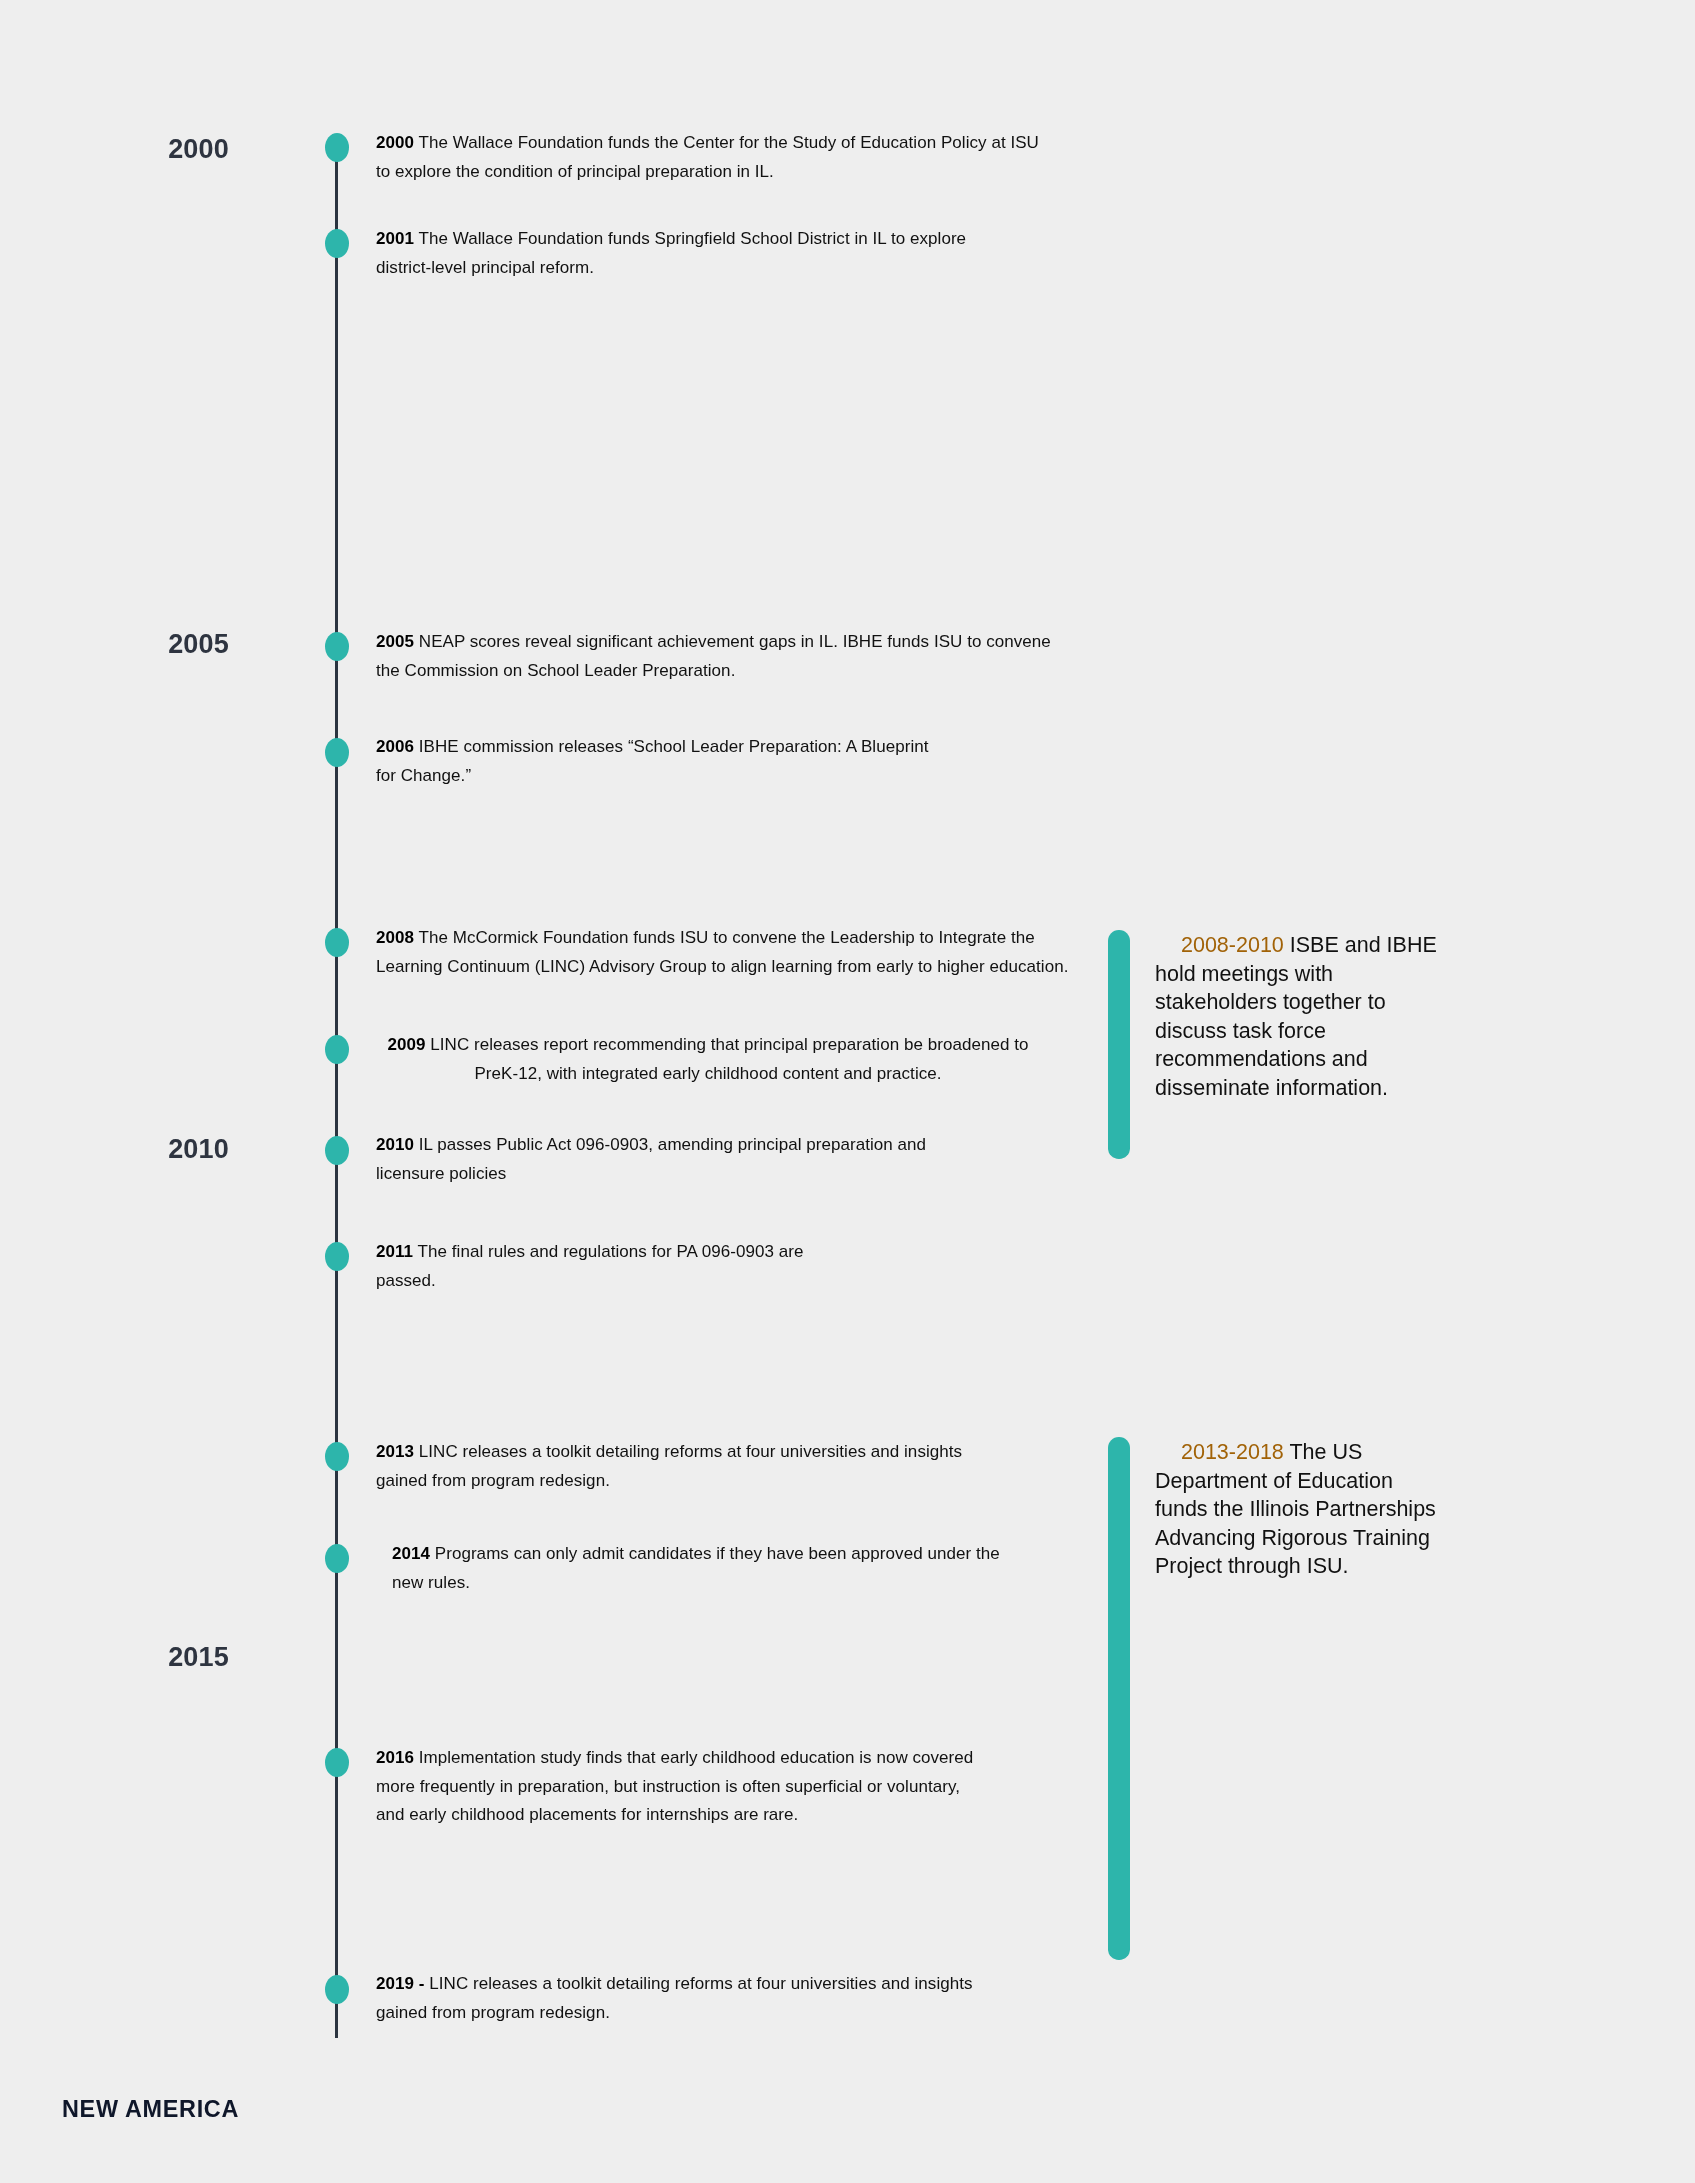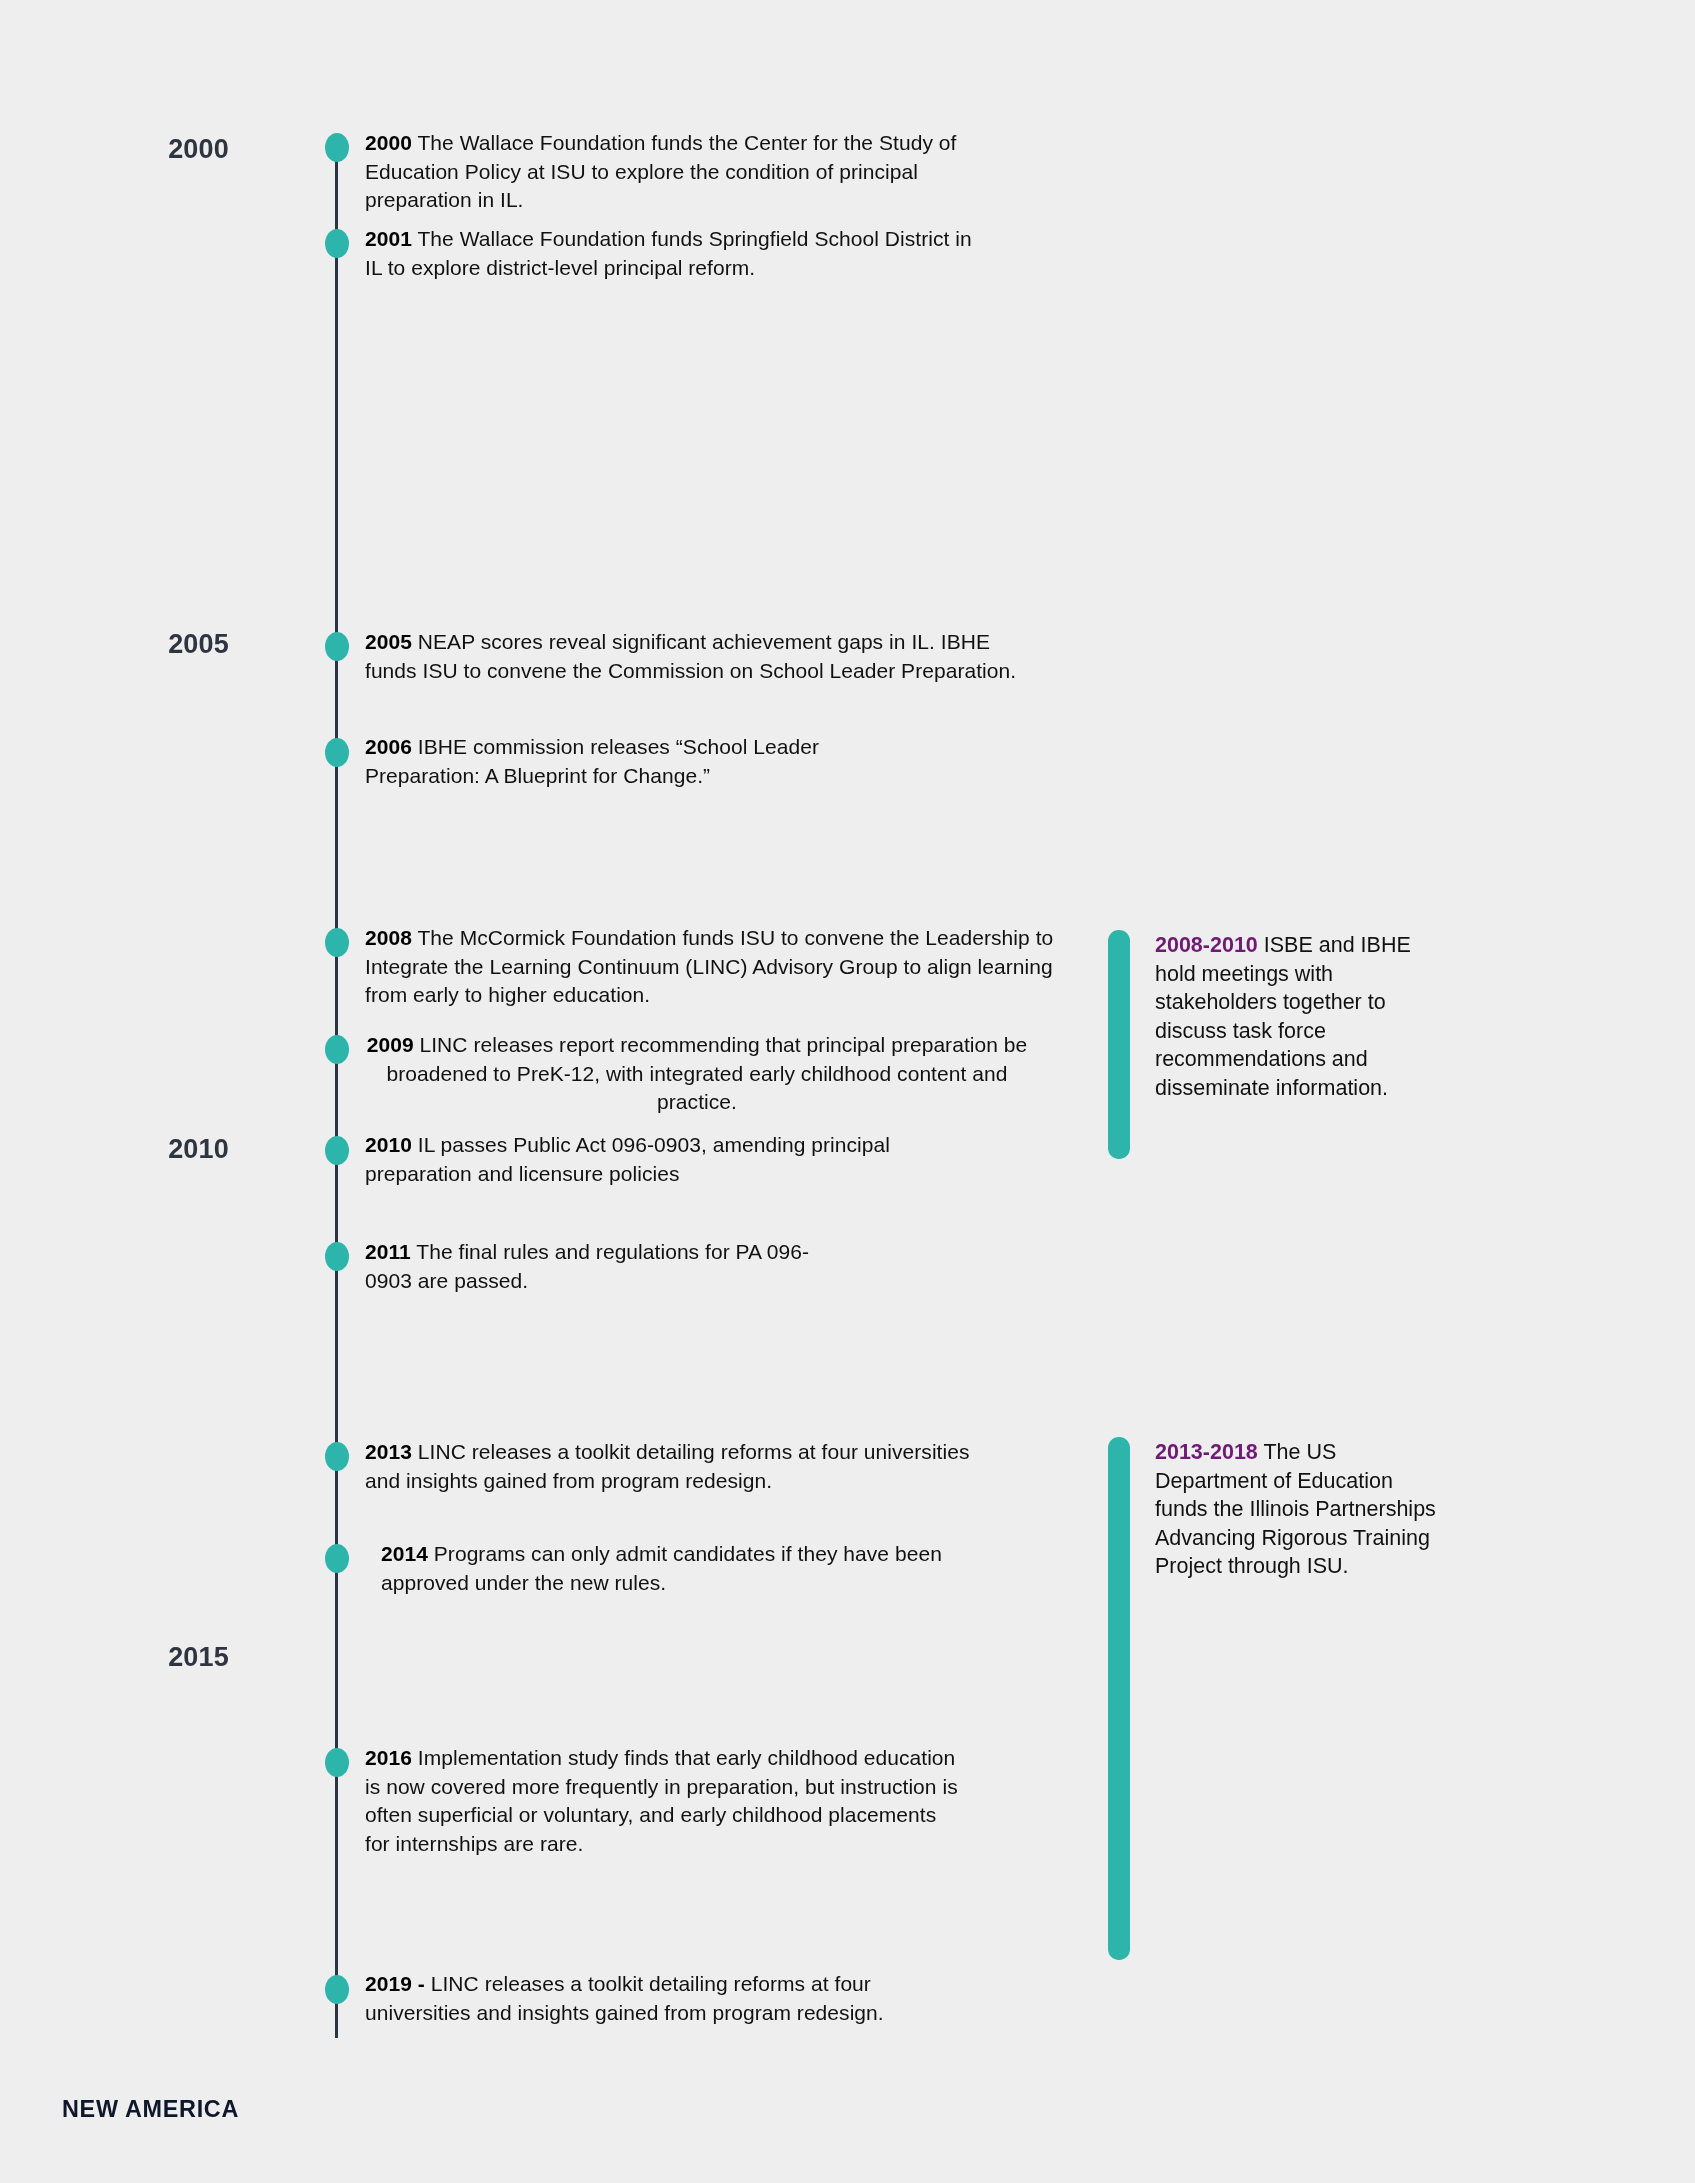--- a/index.html
+++ b/index.html
@@ -59,22 +59,22 @@
     left: 325px;
     width: 24px;
     height: 29px;
     border-radius: 50%;
     background: #2db5ab;
   }
 
   
   .event-text {
     position: absolute;
-    left: 365px;
-    font-size: 21px;
+    left: 376px;
+    font-size: 17px;
     line-height: 28.5px;
     color: #111111;
     letter-spacing: 0.05px;
   }
   .event-text .yr {
     font-weight: bold;
     color: #000000;
   }
 
   
@@ -87,22 +87,23 @@
   }
   .callout-text {
     position: absolute;
     left: 1155px;
     width: 290px;
     font-size: 21.5px;
     line-height: 28.5px;
     color: #111111;
   }
   .callout-text .yr {
-    font-weight: bold;
-    color: #701a75;
+    font-weight: normal;
+    color: #a16207;
+    margin-left: 26px;
   }
 
   
   #footer-logo {
     position: absolute;
     left: 62px;
     top: 2096px;
     font-size: 23.4px;
     font-weight: bold;
     letter-spacing: 0.7px;

